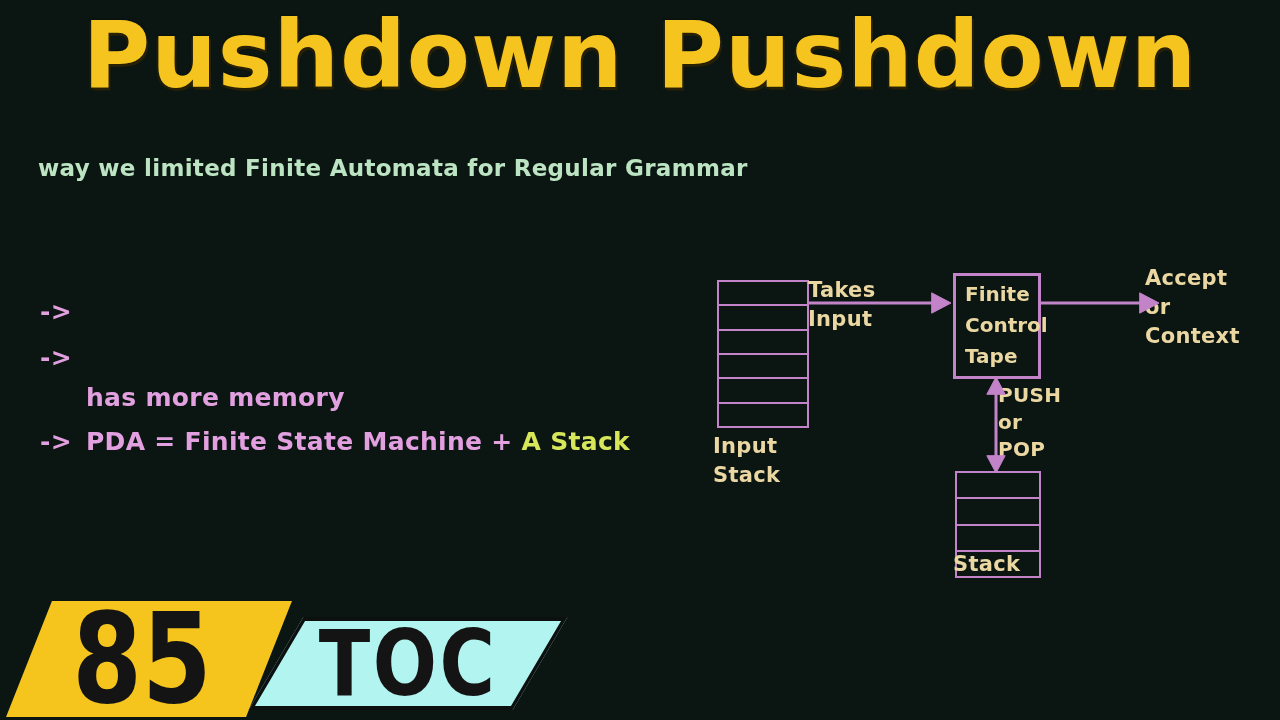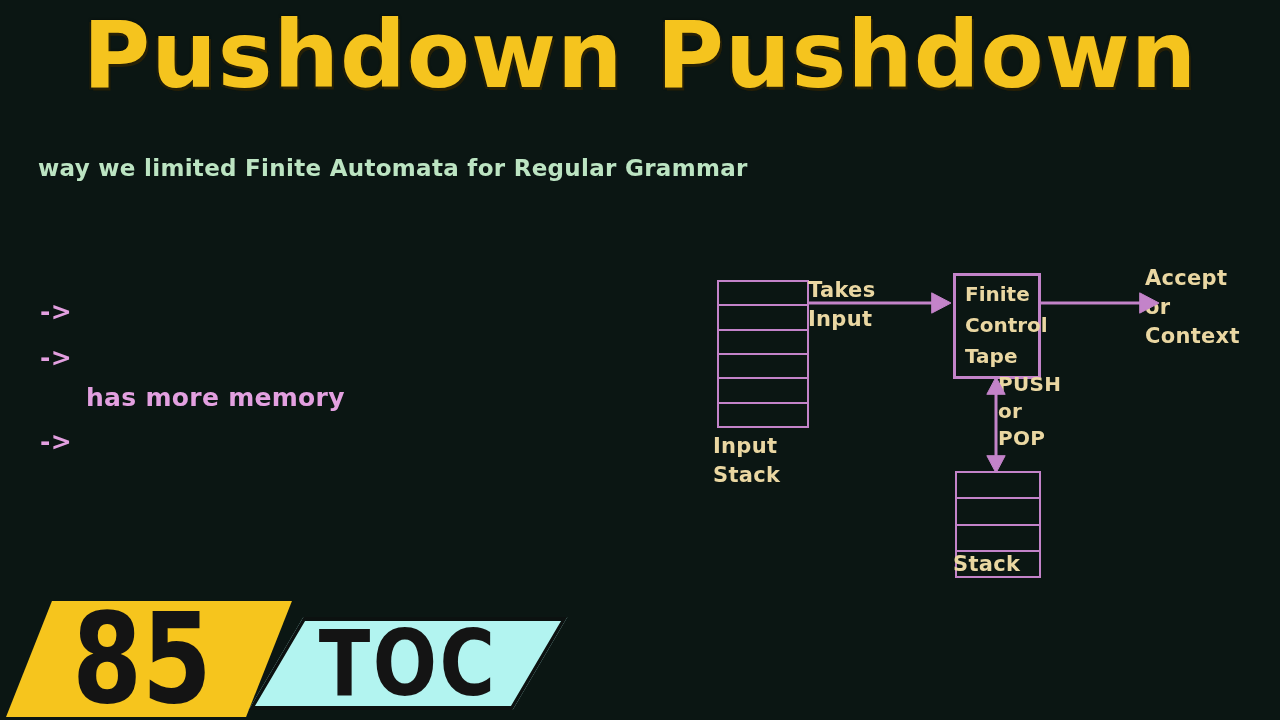--- a/index.html
+++ b/index.html
@@ -51,21 +51,21 @@
     color:var(--diagram-text); font-size:20px; font-weight:bold;
     line-height:31px; padding:3px 0 12px 9px;
   }
   .diag-label{
     position:absolute; color:var(--diagram-text); font-weight:bold;
     text-align:left; font-size:21px; line-height:29px; letter-spacing:.3px;
   }
   #takes-input-label{ left:808px; top:276px; width:84px; }
   #input-tape-label{ left:713px; top:432px; width:100px; }
   #accept-label{ left:1145px; top:264px; width:96px; }
-  #pushpop-label{ left:998px; top:371px; width:62px; font-size:20px; line-height:27px; }
+  #pushpop-label{ left:998px; top:382px; width:62px; font-size:20px; line-height:27px; }
   #stack-label{ left:953px; top:550px; width:90px; }
   #diagram-arrows{ position:absolute; left:680px; top:260px; }
   
   .badge{
     position:absolute; display:flex; align-items:center; justify-content:center;
     box-sizing:border-box;
   }
   #episode-badge{
     left:29px; top:601px; width:240px; height:116px;
     background:var(--badge-yellow); transform:skewX(-21.6deg);
@@ -101,20 +101,21 @@
       <span class="arrow-glyph">-&gt;</span>
     </div>
     <div class="bullet-row b2">
       <span class="arrow-glyph">-&gt;</span>
     </div>
     <div class="bullet-row cont b2cont">
       <span>has more memory</span>
     </div>
     <div class="bullet-row b3">
       <span class="arrow-glyph">-&gt;</span>
+      <span><span>PDA = Finite State Machine + </span><span class="hl">A Stack</span></span>
     </div>
   </div>
 
   <div class="cell-box" id="input-tape">
       <div class="cell"></div>
       <div class="cell"></div>
       <div class="cell"></div>
       <div class="cell"></div>
       <div class="cell"></div>
       <div class="cell"></div>

